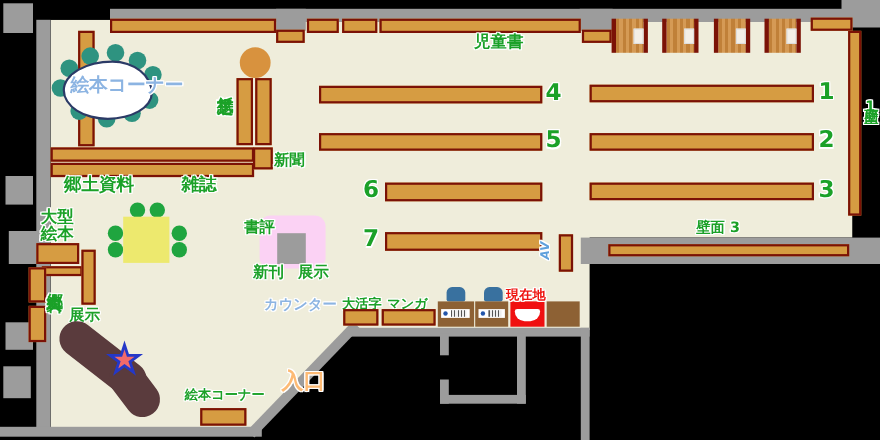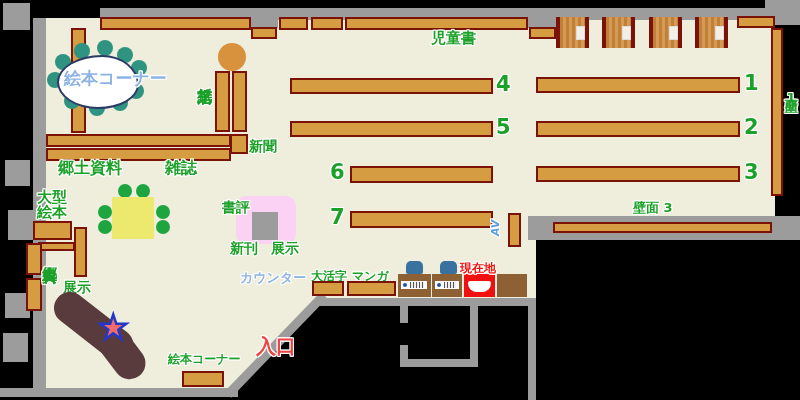--- a/index.html
+++ b/index.html
@@ -7,21 +7,21 @@
          font-family:"DejaVu Sans","Liberation Sans",sans-serif;}
   .floor{position:absolute;left:0;top:0;width:800px;height:400px;background:#EFEDDB;
          clip-path:polygon(46px 18px,775px 18px,775px 216px,536px 216px,536px 300px,322px 300px,232px 390px,46px 390px);}
   .wall{position:absolute;background:#9C9C9C;}
   .shelf{position:absolute;background:#D69C42;border:2px solid #7B1206;box-sizing:border-box;}
   .plain{position:absolute;background:#8D6134;}
   .lbl{position:absolute;font-weight:bold;white-space:nowrap;line-height:1.05;
        text-shadow:-1px -1px 0 #fff,1px -1px 0 #fff,-1px 1px 0 #fff,1px 1px 0 #fff,-1px 0 0 #fff,1px 0 0 #fff,0 -1px 0 #fff,0 1px 0 #fff;}
   .g{color:#1BA128;}
   .b{color:#8CB4E2;}
-  .deepb{color:#ef4444;}
+  .deepb{color:#fdba74;}
   .r{color:#EE1510;}
   .num{font-size:21px;}
   .vert{writing-mode:vertical-rl;text-orientation:upright;letter-spacing:1px;}
   .dotT{position:absolute;width:16px;height:16px;border-radius:50%;background:#2E9380;}
   .dotG{position:absolute;width:14px;height:14px;border-radius:50%;background:#1FA53F;}
   .cloud{position:absolute;left:57px;top:55px;width:78px;height:50px;background:#fff;
          border:2px solid #2B3A66;border-radius:55% 45% 50% 50%/50% 55% 45% 50%;}
   .table{position:absolute;left:112px;top:197px;width:42px;height:42px;background:#EDE96E;}
   .circleO{position:absolute;left:218px;top:43px;width:28px;height:28px;border-radius:50%;background:#D8923E;}
   .desk{position:absolute;width:33px;height:31px;box-sizing:border-box;

